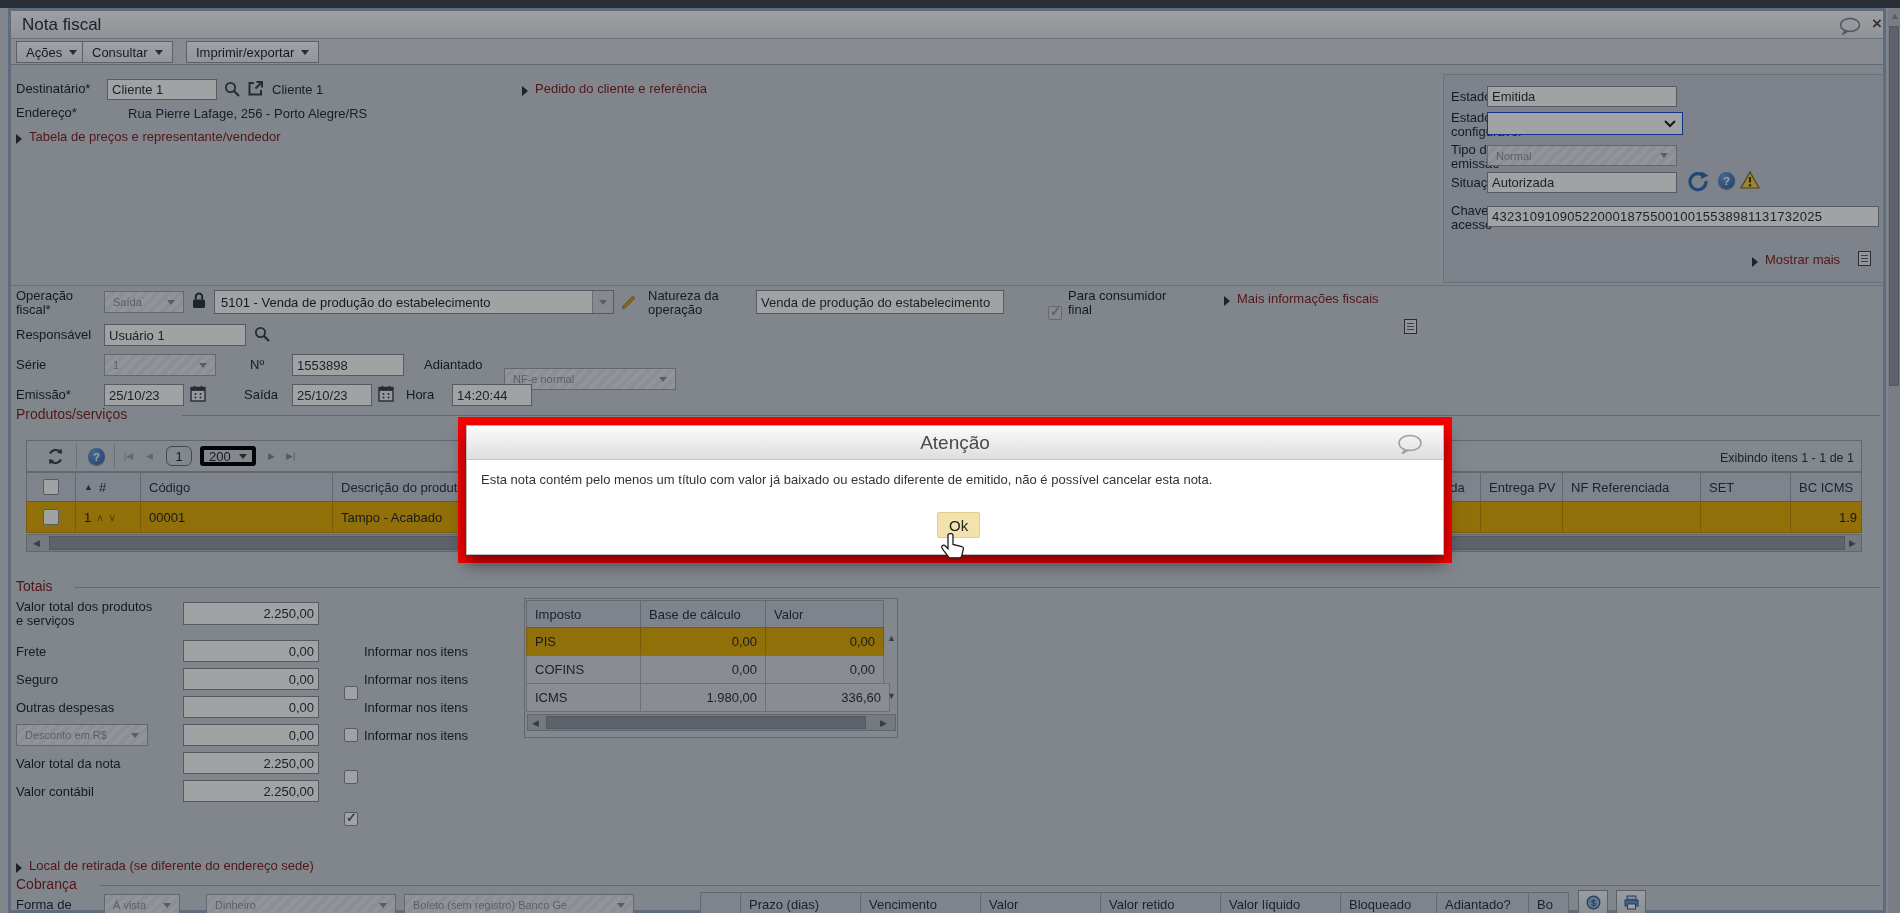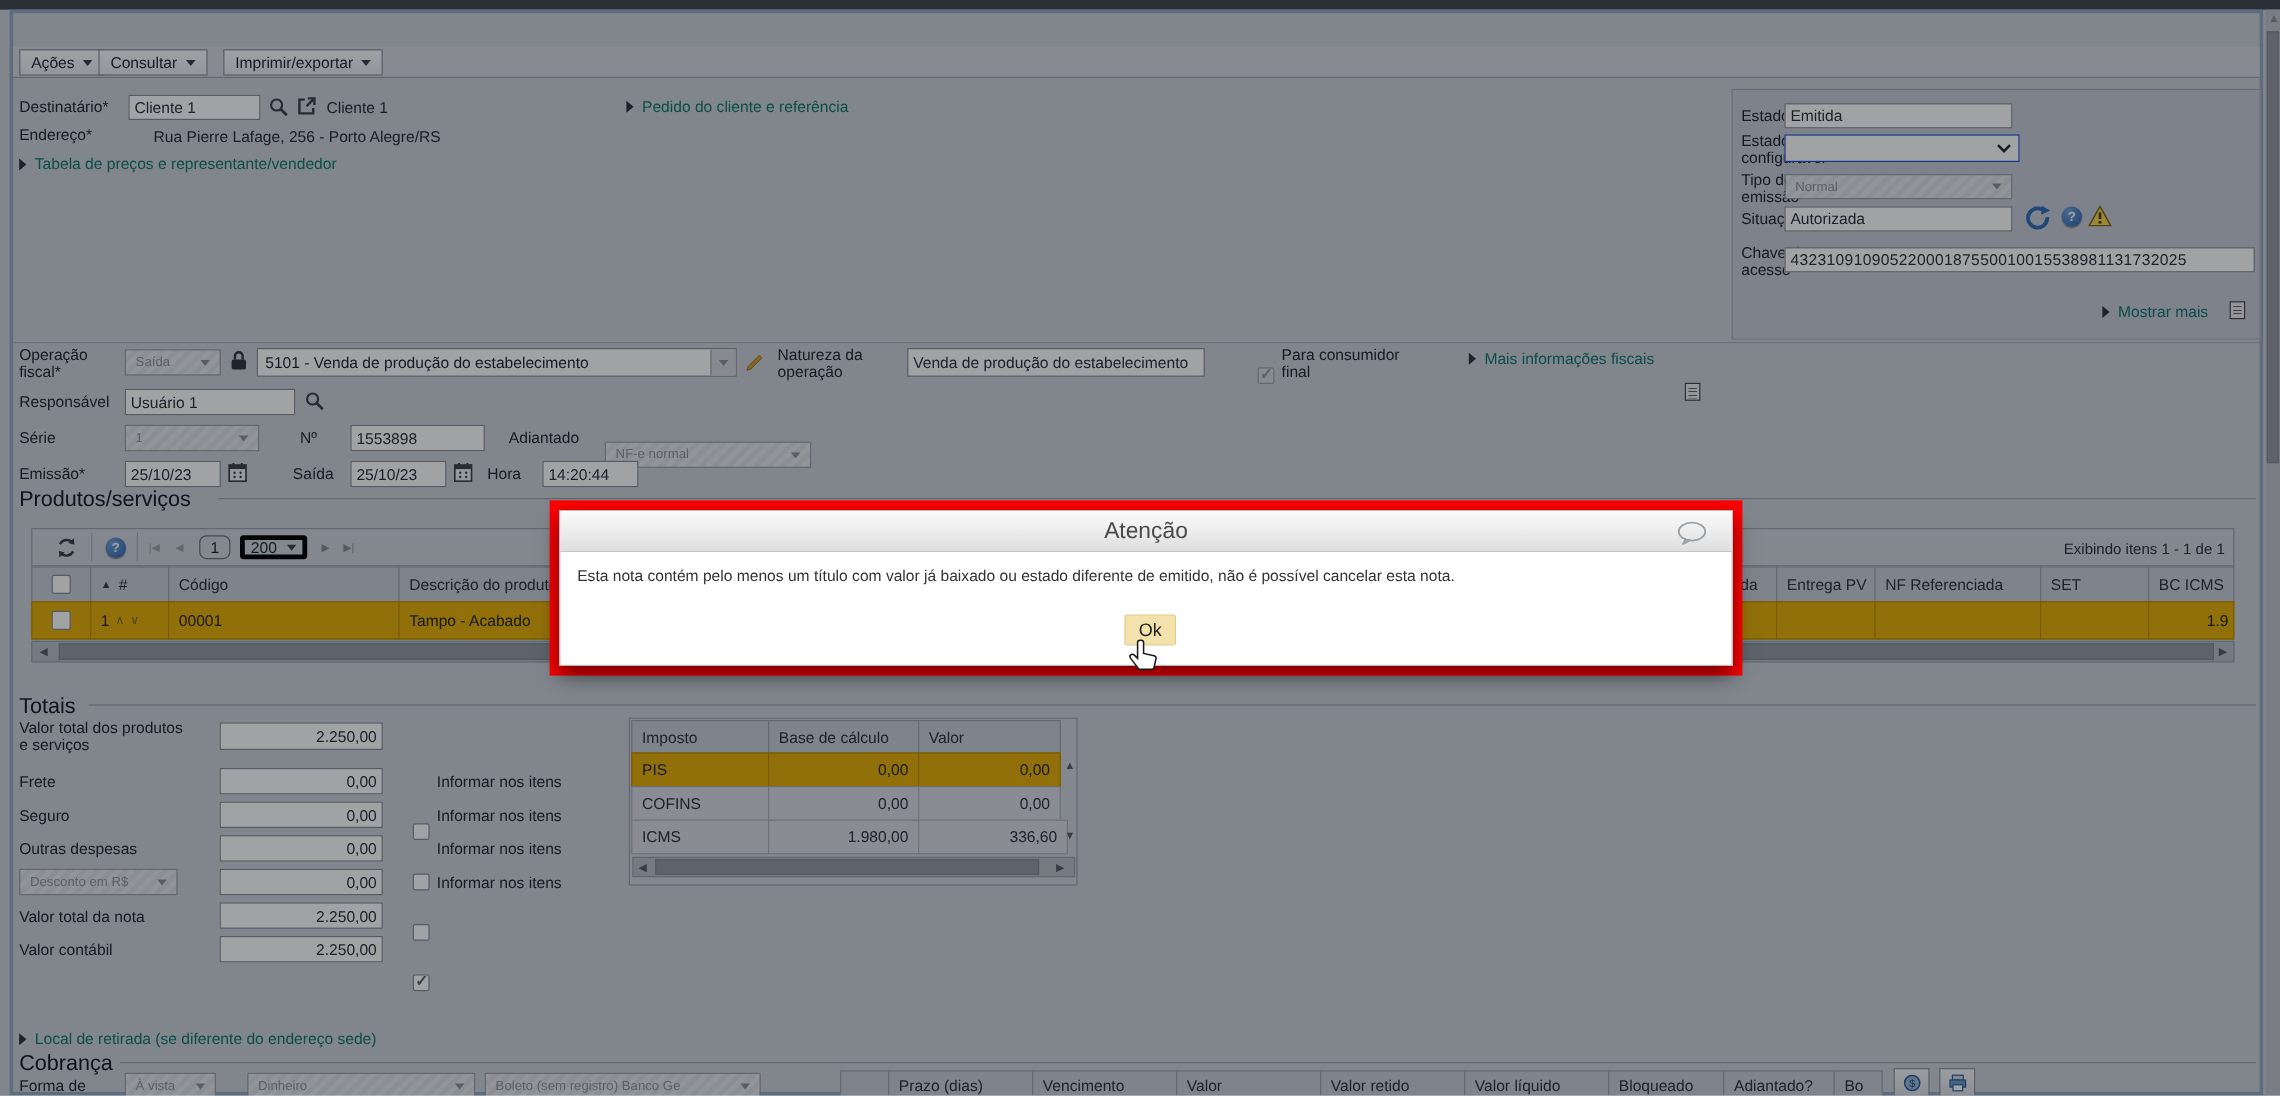--- a/index.html
+++ b/index.html
@@ -11,24 +11,24 @@
   .inp{background:#fff;border:1px solid #858c97;font-size:13px;color:#2a3039;
        padding:0 4px;display:flex;align-items:center;white-space:nowrap;overflow:hidden}
   .inp.num{justify-content:flex-end}
   .sel{background:#fff;border:1px solid #1d4ed8;display:flex;align-items:center;
        justify-content:space-between;padding:0 6px;font-size:13px;overflow:hidden;white-space:nowrap}
   .dsel{border:1px solid #9aa1ab;color:#8d939d;display:flex;align-items:center;
         justify-content:space-between;padding:0 8px;font-size:11px;white-space:nowrap;overflow:hidden;
         background:repeating-linear-gradient(135deg,#e6e9ed 0 4px,#dcdfe4 4px 8px)}
   .dsel .tri,.sel .tri{width:0;height:0;border-left:4px solid transparent;border-right:4px solid transparent;
         border-top:5px solid #8b919b;margin-left:4px;flex:none}
-  .leg{font-size:18px;color:#0f172a}
+  .leg{font-size:14px;color:#7f1d1d}
   .legline{height:1px;background:#99a0ab}
   .hline{height:1px;background:#a9afbb}
-  .tgl{display:flex;align-items:center;font-size:13px;color:#0f766e;white-space:nowrap}
+  .tgl{display:flex;align-items:flex-end;font-size:13px;color:#7f1d1d;white-space:nowrap}
   .tgl .tri{width:0;height:0;border-top:5px solid transparent;border-bottom:5px solid transparent;
         border-left:6px solid #2c323c;margin-right:7px;flex:none}
   .cb{width:14px;height:14px;background:#fff;border:1px solid #868d97;border-radius:2px;position:relative}
   .cb.dis{background:#d6dadf;border-color:#9ba1ab}
   .cb.on::after{content:"\2713";position:absolute;left:1px;top:-3px;font-size:13px;font-weight:bold;color:#5c636d}
   .cb.dis.on::after{color:#8f959f}
   .mbtn{position:absolute;top:41px;height:22px;display:flex;align-items:center;gap:7px;padding:0 9px;
         border:1px solid #8f96a1;background:linear-gradient(#fcfdfe,#e7ebf0);font-size:13px;color:#1d232c;box-sizing:border-box}
   .mbtn .tri{width:0;height:0;border-left:4px solid transparent;border-right:4px solid transparent;border-top:5px solid #3a4049}
   .gh{background:#c9cfd8;border:1px solid #9ba2ad;display:flex;align-items:center;padding:0 8px;
@@ -56,20 +56,28 @@
 
 <div id="stage" class="abs" style="left:0;top:0;width:1900px;height:913px">
 
   <div class="abs" style="left:0;top:0;width:1900px;height:8px;background:#3f444e"></div>
   <div class="abs" style="left:8px;top:8px;width:1878px;height:905px;border:3px solid #93a9c0"></div>
   <div class="abs" style="left:1888px;top:8px;width:12px;height:905px;background:#c0c4cc">
     <div class="abs pgbar" style="left:2px;top:2px">▲</div>
     <div class="abs scrthumb" style="left:1px;top:18px;width:10px;height:360px"></div>
   </div>
 
+  <div class="abs" style="left:11px;top:11px;width:1872px;height:28px;background:linear-gradient(#fafbfc,#e2e6ec);border-bottom:1px solid #a9b0bb">
+    <div class="abs" style="left:11px;top:4px;font-size:17px;color:#2b313b">Nota fiscal</div>
+    <svg class="abs" style="left:1827px;top:6px" width="24" height="18" viewBox="0 0 24 18">
+      <ellipse cx="12" cy="8" rx="9.5" ry="6.5" fill="none" stroke="#7c838d" stroke-width="1.5"></ellipse>
+      <path d="M7 13.5 L5 17 L10 14" fill="none" stroke="#7c838d" stroke-width="1.5"></path>
+    </svg>
+    <div class="abs" style="left:1861px;top:3px;font-size:17px;font-weight:bold;color:#474d56">×</div>
+  </div>
 
   <div class="abs" style="left:11px;top:39px;width:1872px;height:26px;background:#d6dae1;border-bottom:1px solid #9aa1ad"></div>
   <div class="mbtn" style="left:16px">
       <span>Ações</span>
       <span class="tri"></span>
     </div>
   <div class="mbtn" style="left:82px">
       <span>Consultar</span>
       <span class="tri"></span>
     </div>

